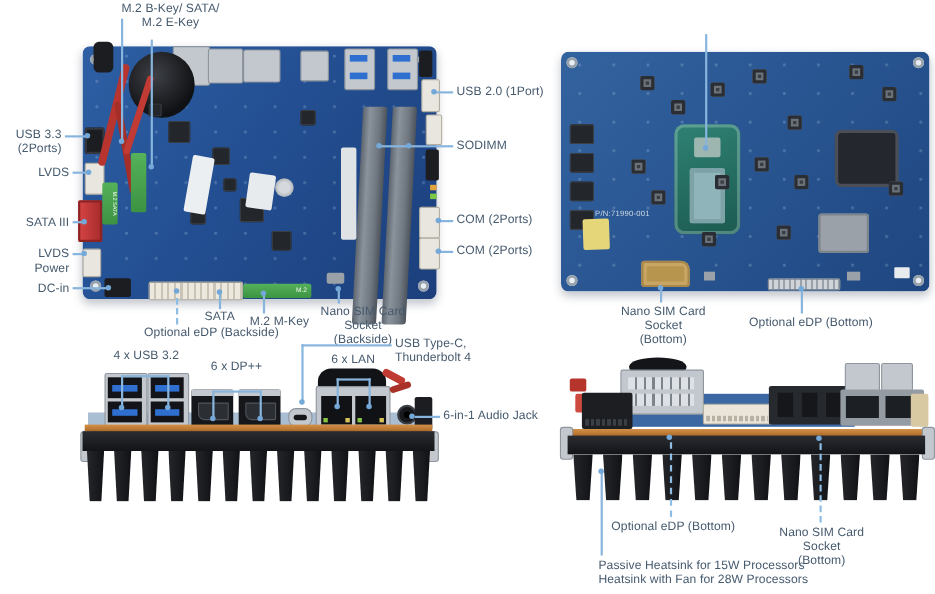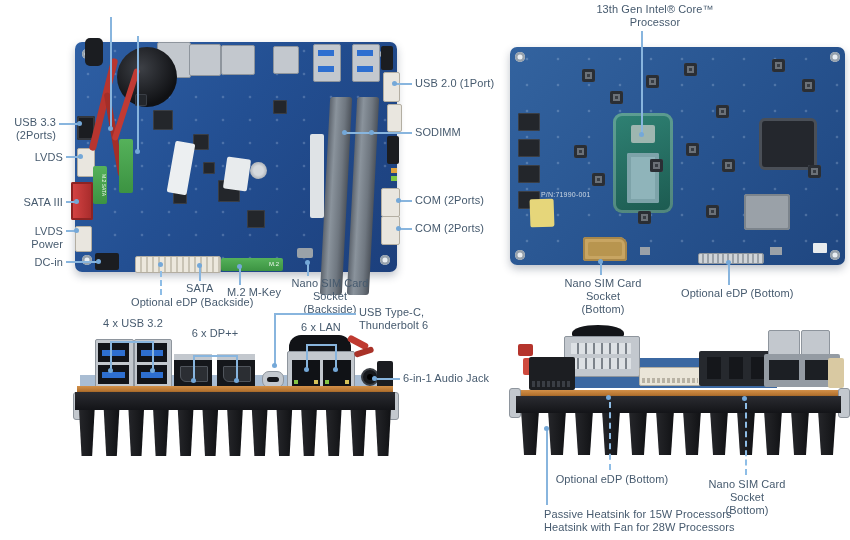--- a/index.html
+++ b/index.html
@@ -257,20 +257,22 @@
         <div class="fin"></div>
         <div class="fin"></div>
         <div class="fin"></div>
         <div class="fin"></div>
         <div class="fin"></div>
         <div class="fin"></div>
         <div class="fin"></div>
       </div>
   </div>
 
+  <div class="callout ta-c" style="left:95px;top:2px;width:120px;">M.2 B-Key/ SATA/
+M.2 E-Key</div>
   <div class="ln lnv" style="left:110px;top:17px;height:110px;"></div>
   <div class="dot" style="left:108px;top:126px;"></div>
   <div class="ln lnv" style="left:137px;top:36px;height:114px;"></div>
   <div class="dot" style="left:135px;top:149px;"></div>
 
   <div class="callout ta-r" style="left:6px;top:116px;width:50px;">USB 3.3
 (2Ports)</div>
   <div class="ln lnh" style="left:59px;top:123px;width:20px;"></div>
   <div class="dot" style="left:77px;top:121px;"></div>
 
@@ -317,22 +319,20 @@
   <div class="dot" style="left:369px;top:130px;"></div>
 
   <div class="callout" style="left:415px;top:194px;">COM (2Ports)</div>
   <div class="ln lnh" style="left:398px;top:200px;width:14px;"></div>
   <div class="dot" style="left:396px;top:198px;"></div>
 
   <div class="callout" style="left:415px;top:222px;">COM (2Ports)</div>
   <div class="ln lnh" style="left:398px;top:228px;width:14px;"></div>
   <div class="dot" style="left:396px;top:226px;"></div>
 
-  <div class="callout ta-c" style="left:585px;top:3px;width:140px;">13th Gen Intel® Core™
-Processor</div>
   <div class="ln lnv" style="left:641px;top:31px;height:103px;"></div>
   <div class="dot" style="left:639px;top:132px;"></div>
 
   <div class="callout ta-c" style="left:553px;top:277px;width:100px;">Nano SIM Card Socket
 (Bottom)</div>
   <div class="ln lnv" style="left:600px;top:263px;height:12px;"></div>
   <div class="dot" style="left:598px;top:259px;"></div>
 
   <div class="callout" style="left:681px;top:287px;">Optional eDP (Bottom)</div>
   <div class="ln lnv" style="left:728px;top:264px;height:21px;"></div>
@@ -353,21 +353,21 @@
   <div class="dot" style="left:234px;top:378px;"></div>
 
   <div class="callout ta-c" style="left:289px;top:321px;width:64px;">6 x LAN</div>
   <div class="ln lnh" style="left:306px;top:344px;width:31px;"></div>
   <div class="ln lnv" style="left:306px;top:344px;height:25px;"></div>
   <div class="ln lnv" style="left:335px;top:344px;height:25px;"></div>
   <div class="dot" style="left:304px;top:367px;"></div>
   <div class="dot" style="left:333px;top:367px;"></div>
 
   <div class="callout" style="left:359px;top:306px;">USB Type-C,
-Thunderbolt 6</div>
+Thunderbolt 4</div>
   <div class="ln lnh" style="left:274px;top:313px;width:82px;"></div>
   <div class="ln lnv" style="left:274px;top:313px;height:52px;"></div>
   <div class="dot" style="left:272px;top:363px;"></div>
 
   <div class="callout" style="left:403px;top:372px;">6-in-1 Audio Jack</div>
   <div class="ln lnh" style="left:377px;top:378px;width:23px;"></div>
   <div class="dot" style="left:372px;top:376px;"></div>
 
   <div class="callout ta-c" style="left:551px;top:473px;width:122px;">Optional eDP (Bottom)</div>
   <div class="lnd" style="left:609px;top:402px;height:68px;"></div>

